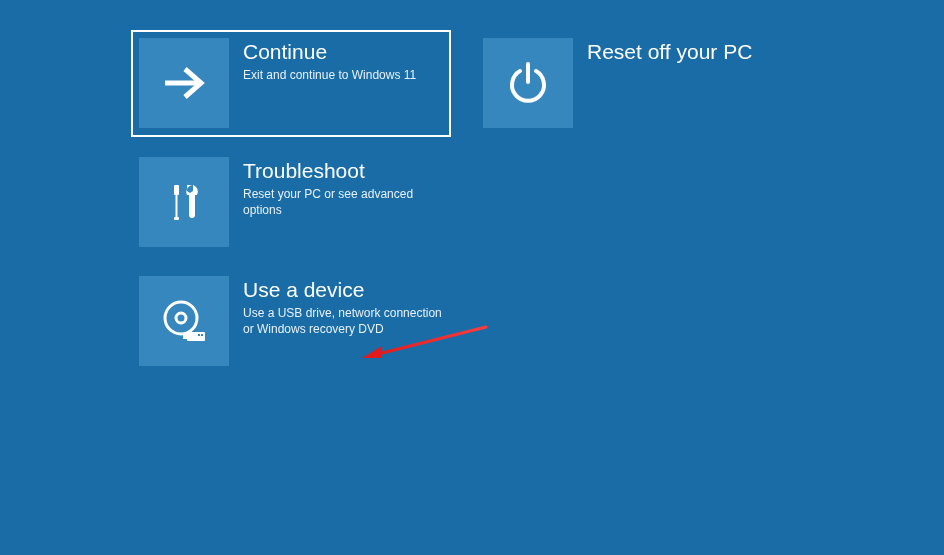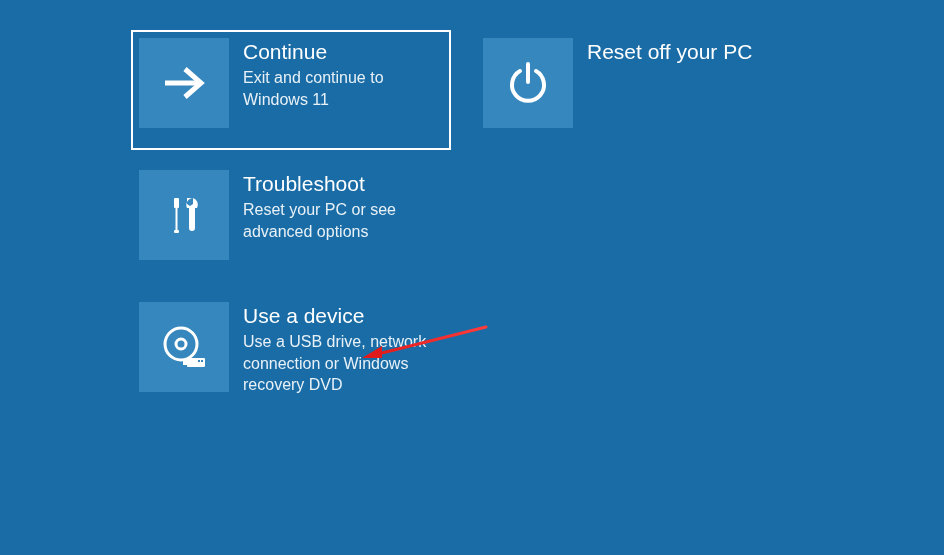--- a/index.html
+++ b/index.html
@@ -27,21 +27,21 @@
     flex-direction: column;
     gap: 12px;
   }
   .row {
     display: flex;
     gap: 24px;
   }
   .option {
     display: flex;
     width: 320px;
-    height: 120px;
+    height: 107px;
     cursor: default;
     padding: 8px;
   }
   .option.selected {
     outline: 2px solid #ffffff;
     outline-offset: -2px;
   }
   .tile {
     width: 90px;
     height: 90px;
@@ -58,21 +58,21 @@
     flex: 1;
     min-width: 0;
   }
   .opt-title {
     font-size: 21px;
     font-weight: 300;
     line-height: 1.15;
     white-space: nowrap;
   }
   .opt-desc {
-    font-size: 16px;
+    font-size: 12px;
     font-weight: 400;
     color: #e8f1f7;
     line-height: 1.35;
     margin-top: 3px;
     max-width: 210px;
   }
   .arrow-annotation {
     position: absolute;
     left: 358px;
     top: 324px;

